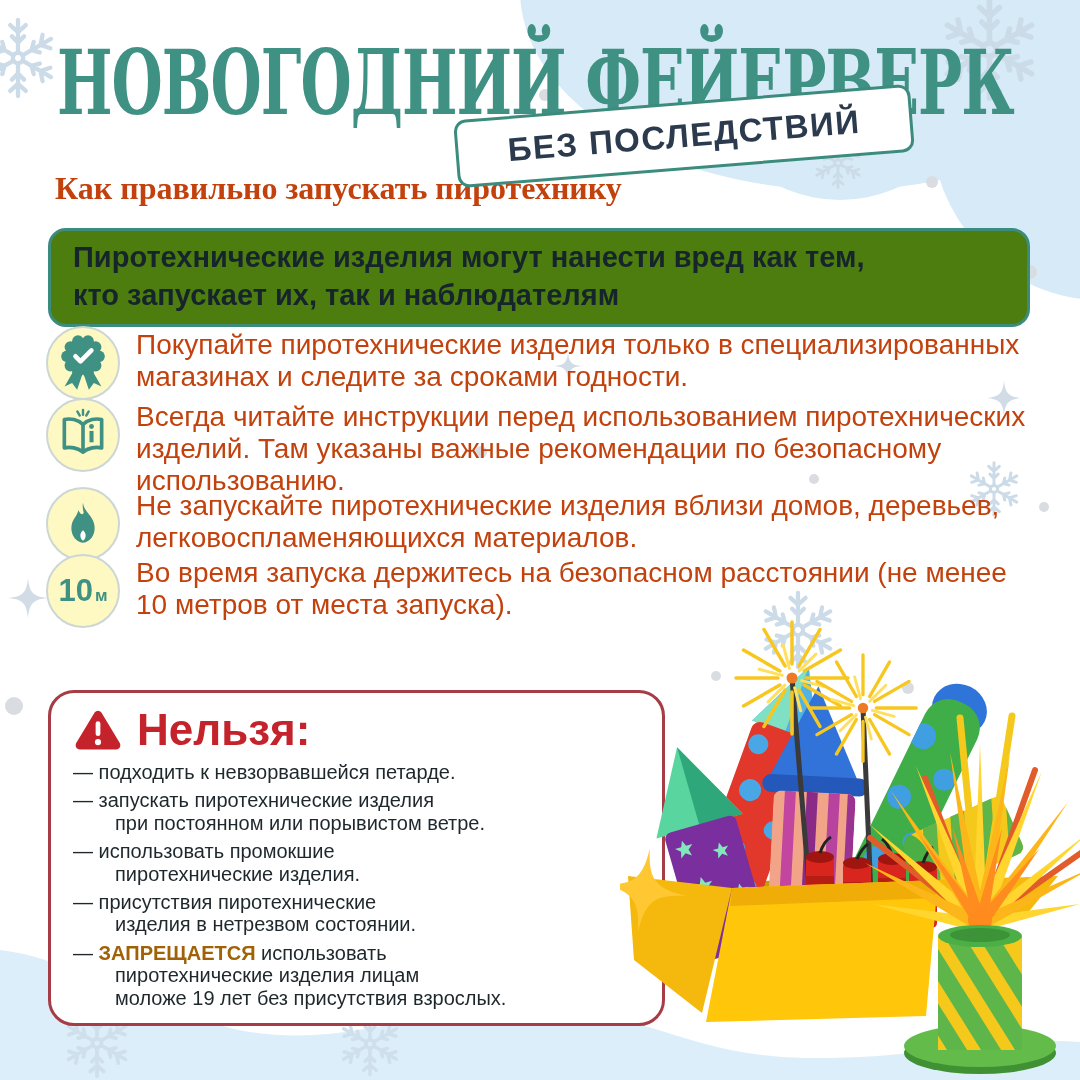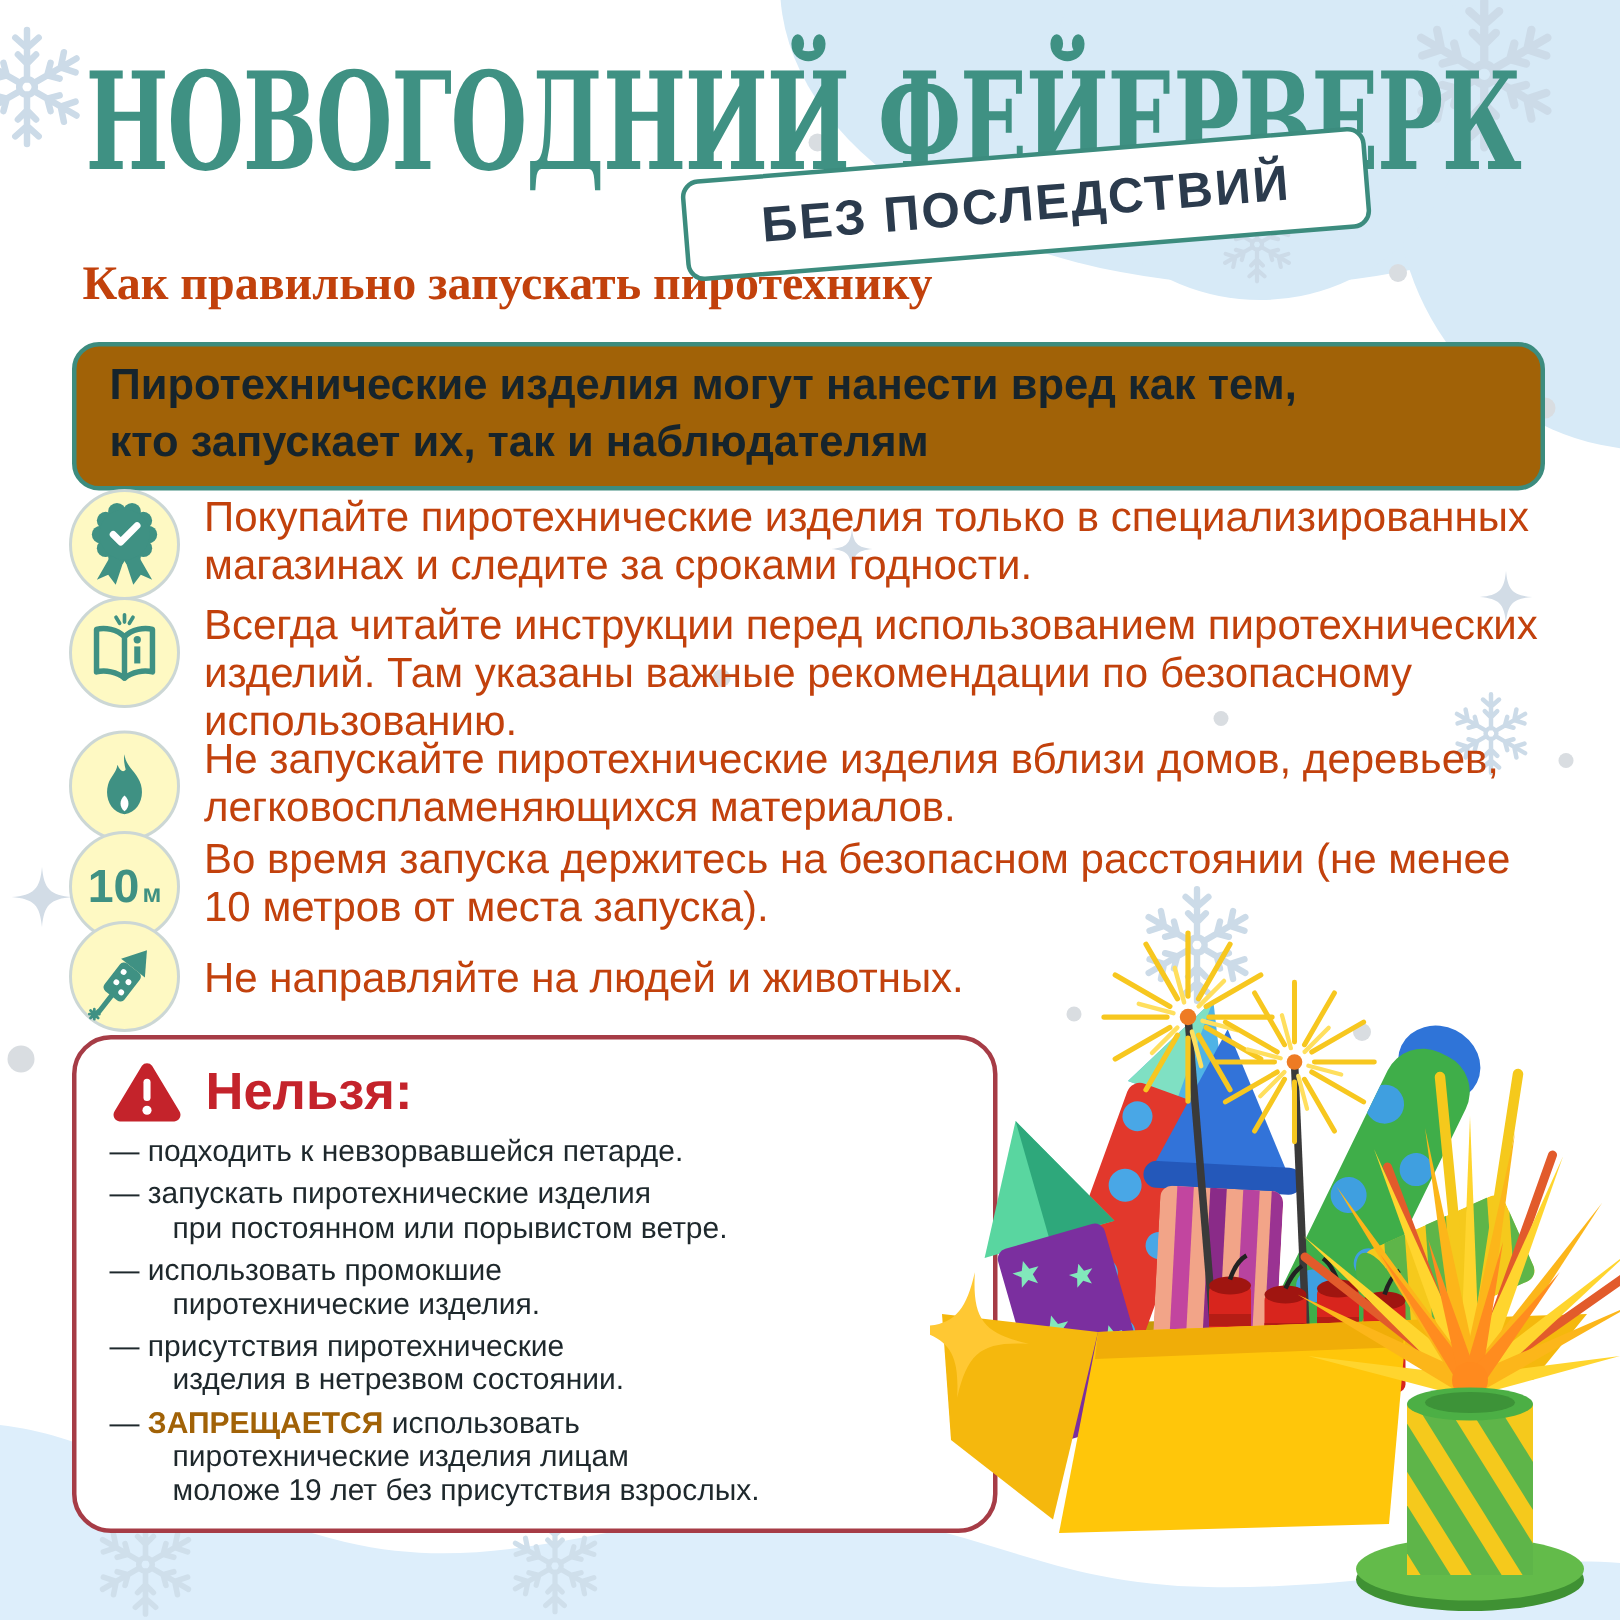--- a/index.html
+++ b/index.html
@@ -15,38 +15,38 @@
   .title{position:absolute;left:57px;top:30px;z-index:1;font-family:"DejaVu Serif",serif;
          font-weight:bold;font-size:60px;letter-spacing:-1px;color:#3f9183;white-space:nowrap;
          transform:scale(.98,1.5);transform-origin:left top;}
   .badge{position:absolute;left:455px;top:102px;width:452px;height:62px;z-index:2;background:#fff;
          border:3px solid #3c8c7e;border-radius:12px;transform:rotate(-4.6deg);
          display:flex;align-items:center;justify-content:center;
          font-weight:bold;font-size:33px;letter-spacing:1.5px;color:#2b3b4d;}
   .subtitle{position:absolute;left:55px;top:170px;z-index:1;font-family:"Liberation Serif",serif;
          font-weight:bold;font-size:32px;color:#c2410c;white-space:nowrap;}
   
-  .warnbox{position:absolute;left:48px;top:228px;width:982px;z-index:1;background:#a16207;
+  .warnbox{position:absolute;left:48px;top:228px;width:982px;z-index:1;background:#4d7c0f;
          border:3px solid #3c8c7e;border-radius:18px;box-sizing:border-box;
          padding:7px 20px 9px 22px;}
   .warnbox .wtext{font-size:29px;line-height:1.32;font-weight:bold;color:#16242c;white-space:pre-line;}
   
   .tip{position:absolute;left:46px;width:1005px;display:flex;gap:16px;z-index:1;}
   .tip.center{align-items:center;}
   .tico{width:74px;height:74px;border:2.5px solid #ccd7d5;border-radius:50%;background:#fef9c3;
         flex:0 0 auto;display:flex;align-items:center;justify-content:center;box-sizing:border-box;}
   .ttext{font-size:28px;line-height:1.15;color:#c2410c;white-space:pre-line;padding-top:3px;}
   .lbl{display:flex;align-items:baseline;color:#3f9183;font-weight:bold;}
   .lbl .n{font-size:31px;}
   .lbl .u{font-size:17px;margin-left:2px;}
   
   .dont{position:absolute;left:48px;top:690px;width:617px;z-index:2;background:#fff;
         border:3px solid #a63c46;border-radius:26px;box-sizing:border-box;
         padding:12px 12px 14px 22px;}
-  .dhead{display:flex;align-items:center;gap:14px;font-size:35px;font-weight:bold;color:#c4232b;}
+  .dhead{display:flex;align-items:center;gap:14px;font-size:44px;font-weight:bold;color:#c4232b;}
   .ditem{font-size:20px;line-height:1.12;color:#1e282c;white-space:pre-line;
          padding-left:42px;text-indent:-42px;margin-top:6px;font-weight:500;}
   .ditem .em{color:#a16207;font-weight:bold;}
   
   .illu{position:absolute;left:620px;top:598px;z-index:3;}
   .hidden-defs{position:absolute;width:0;height:0;}
 </style>
 </head>
 <body>
 
@@ -213,39 +213,20 @@
     <span class="tico">
       <span class="lbl">
           <span class="n">10</span>
           <span class="u">м</span>
         </span>
     </span>
     <div class="ttext">Во время запуска держитесь на безопасном расстоянии (не менее
 10 метров от места запуска).</div>
   </div>
 
-  <div class="tip center" style="top:614px">
-    <span class="tico">
-      <svg width="62" height="64" viewBox="0 0 74 74">
-        <g transform="rotate(38 37 39)" fill="#3f9183">
-          <rect x="27" y="28" width="20" height="28" rx="4"></rect>
-          <polygon points="25,28 49,28 37,10"></polygon>
-          <line x1="37" y1="56" x2="37" y2="72" stroke="#3f9183" stroke-width="4" stroke-linecap="round"></line>
-          <g fill="#fff">
-            <circle cx="33" cy="35" r="2.3"></circle>
-              <circle cx="41" cy="39" r="2.3"></circle>
-            <circle cx="33.5" cy="45" r="2.3"></circle>
-              <circle cx="41.5" cy="49" r="2.3"></circle>
-          </g>
-        </g>
-        <path d="M13,63 v8 M9,67 h8 M10,64 l6,6 M16,64 l-6,6" stroke="#3f9183" stroke-width="2.2" stroke-linecap="round"></path>
-      </svg>
-    </span>
-    <div class="ttext">Не направляйте на людей и животных.</div>
-  </div>
 
   <div class="dont">
     <div class="dhead">
       <svg width="50" height="46" viewBox="0 0 74 68">
         <path d="M32,8 a6.5,6.5 0 0 1 10,0 L69,53 a6.5,6.5 0 0 1 -5,10 H10 a6.5,6.5 0 0 1 -5,-10 Z" fill="#c4232b"></path>
         <rect x="33.5" y="21" width="7" height="22" rx="3.5" fill="#fff"></rect>
         <circle cx="37" cy="52" r="4.5" fill="#fff"></circle>
       </svg>
       <span>Нельзя:</span>
     </div>

